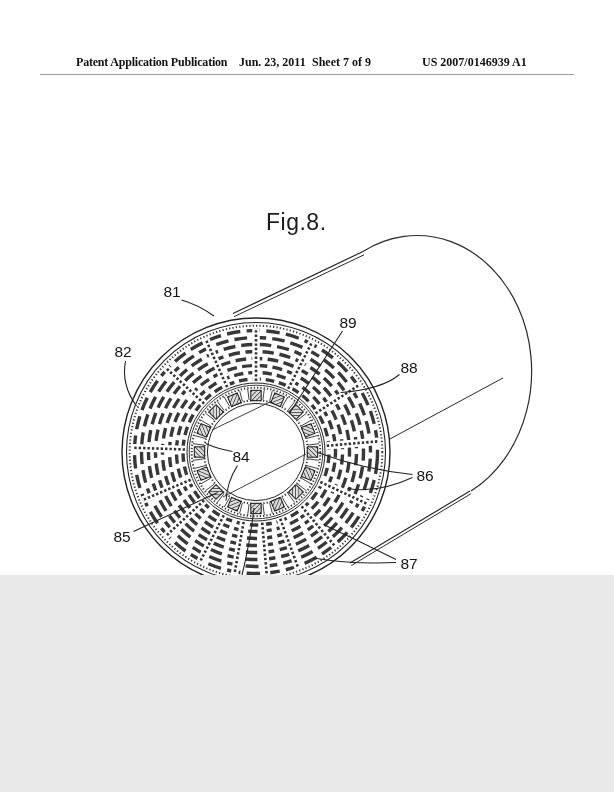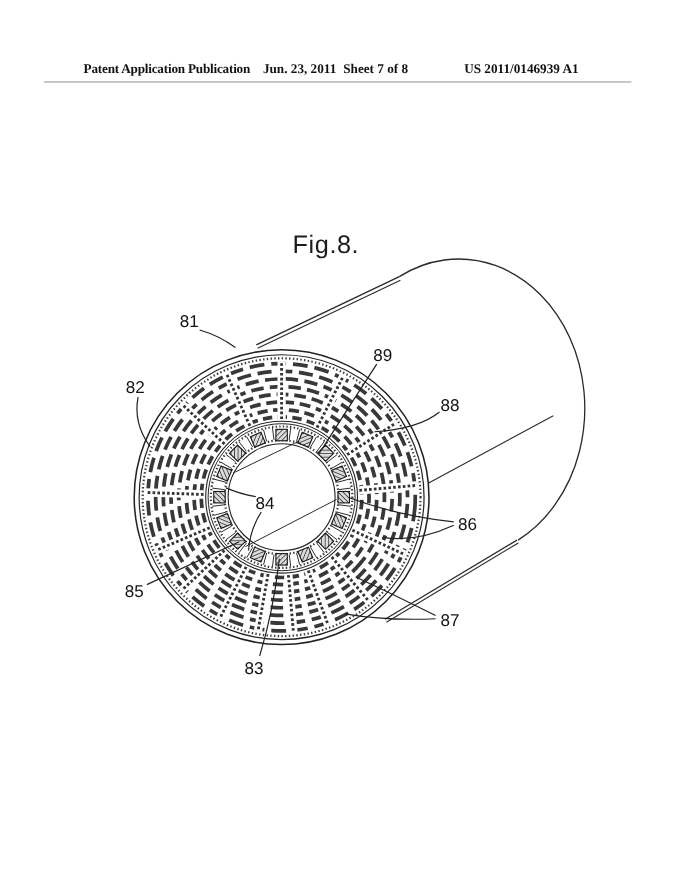--- a/index.html
+++ b/index.html
@@ -1,17 +1,17 @@
 <!DOCTYPE html>
 <html><head>
 <meta charset="utf-8">
 <style>
   html,body{margin:0;padding:0;background:#e9e9e9;}
   .page{
-    position:relative;width:614px;height:792px;background:#ffffff;
+    position:relative;width:614px;height:575px;background:#ffffff;
     font-family:"Liberation Serif", serif;overflow:hidden;margin:0 auto;
   }
   .hdr{position:absolute;top:55px;font-weight:bold;font-size:12px;color:#121212;white-space:nowrap;}
   .hdr-left{left:76px;letter-spacing:-0.2px;}
   .hdr-date{left:239px;}
   .hdr-sheet{left:312px;}
   .hdr-right{left:422px;}
   .hdr-rule{position:absolute;top:74px;left:40px;width:534px;height:1px;background:#9a9a9a;}
   .fig-title{
     position:absolute;left:252px;top:209px;
@@ -20,22 +20,22 @@
   svg.drawing{position:absolute;left:0;top:0;}
   text.refnum{font-family:"Liberation Sans", sans-serif;font-size:15.5px;fill:#141414;}
 </style>
 </head>
 <body>
 
 <div class="page">
 
   <div class="hdr hdr-left">Patent Application Publication</div>
   <div class="hdr hdr-date">Jun. 23, 2011</div>
-  <div class="hdr hdr-sheet">Sheet 7 of 8</div>
-  <div class="hdr hdr-right">US 2011/0146939 A1</div>
+  <div class="hdr hdr-sheet">Sheet 7 of 9</div>
+  <div class="hdr hdr-right">US 2007/0146939 A1</div>
   <div class="hdr-rule"></div>
 
   <div class="fig-title">Fig.8.</div>
 
   <svg id="fig" class="drawing" width="614" height="792" viewBox="0 0 614 792">
     <defs>
       <pattern id="hatch" patternUnits="userSpaceOnUse" width="3.2" height="3.2" patternTransform="rotate(45)">
         <rect width="3.2" height="3.2" fill="#dcdcdc"></rect>
         <line x1="0" y1="0" x2="0" y2="3.2" stroke="#3c3c3c" stroke-width="1.5"></line>
       </pattern>

